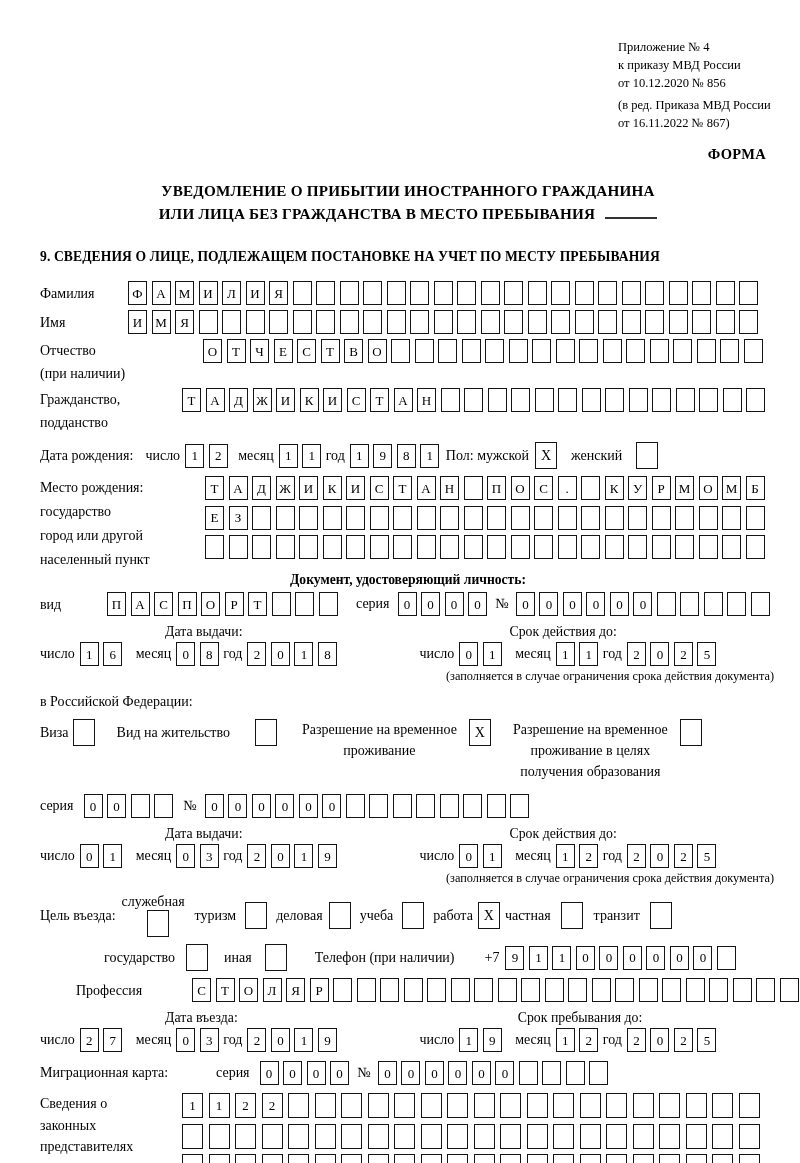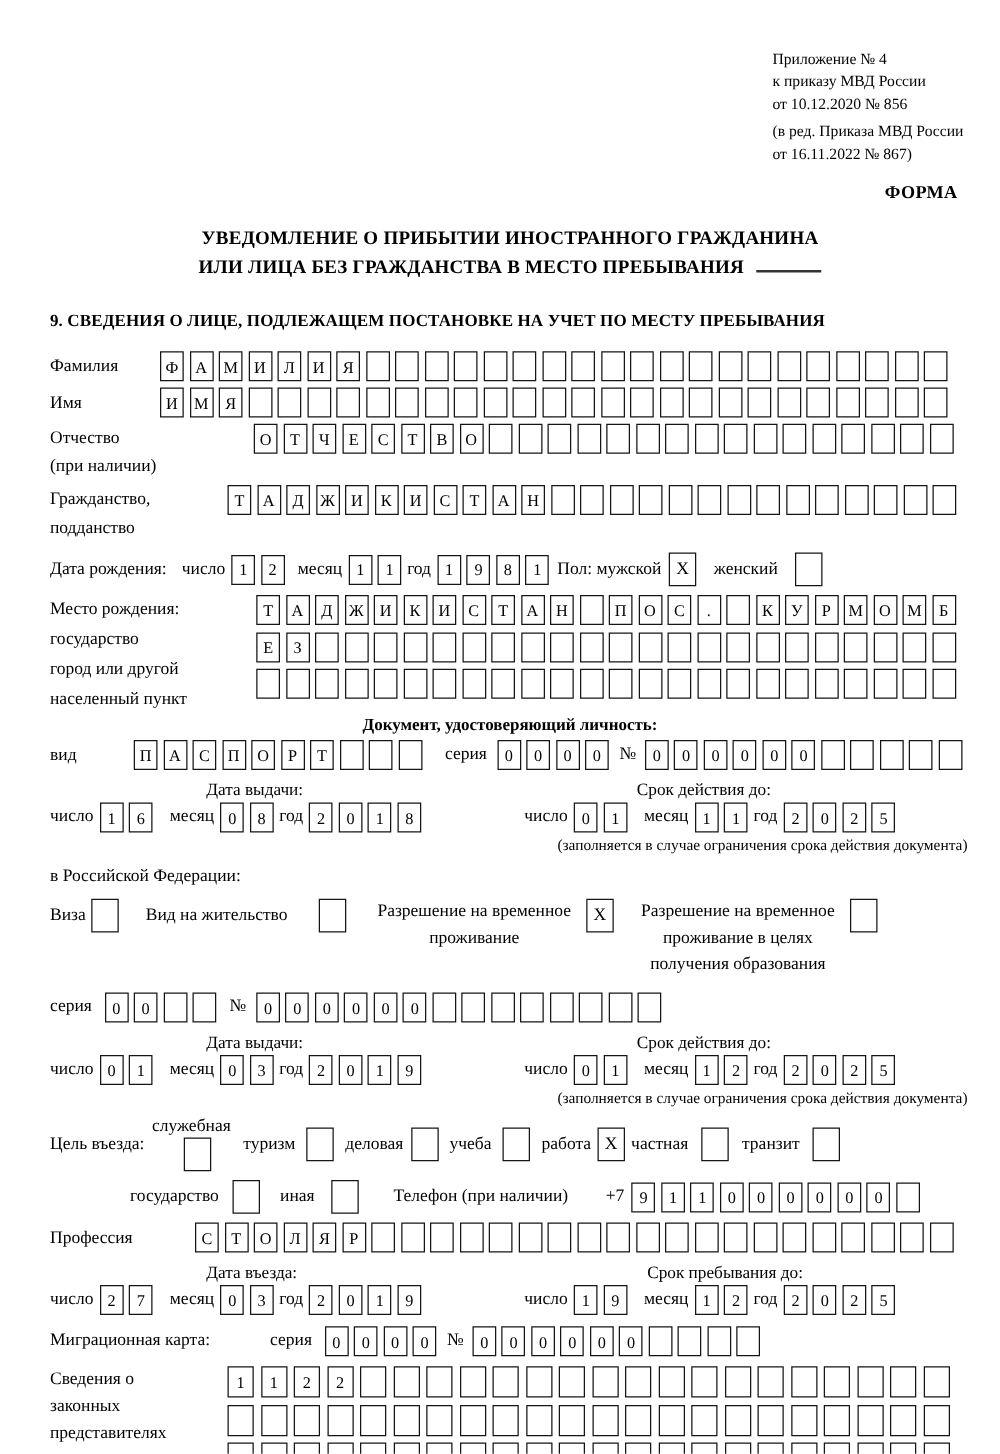--- a/index.html
+++ b/index.html
@@ -598,21 +598,21 @@
       <span class="cell">0</span>
       <span class="cell">0</span>
       <span class="cell">0</span>
       <span class="cell">0</span>
       <span class="cell">0</span>
       <span class="cell"></span>
     </span>
 </div>
 
 <div class="row" style="margin-top:7px;">
-  <span class="lblcol" style="width:116px;">Профессия</span>
+  <span class="lblcol" style="width:116px;margin-left:36px;">Профессия</span>
   <span class="cells">
       <span class="cell">С</span>
       <span class="cell">Т</span>
       <span class="cell">О</span>
       <span class="cell">Л</span>
       <span class="cell">Я</span>
       <span class="cell">Р</span>
       <span class="cell"></span>
       <span class="cell"></span>
       <span class="cell"></span>

